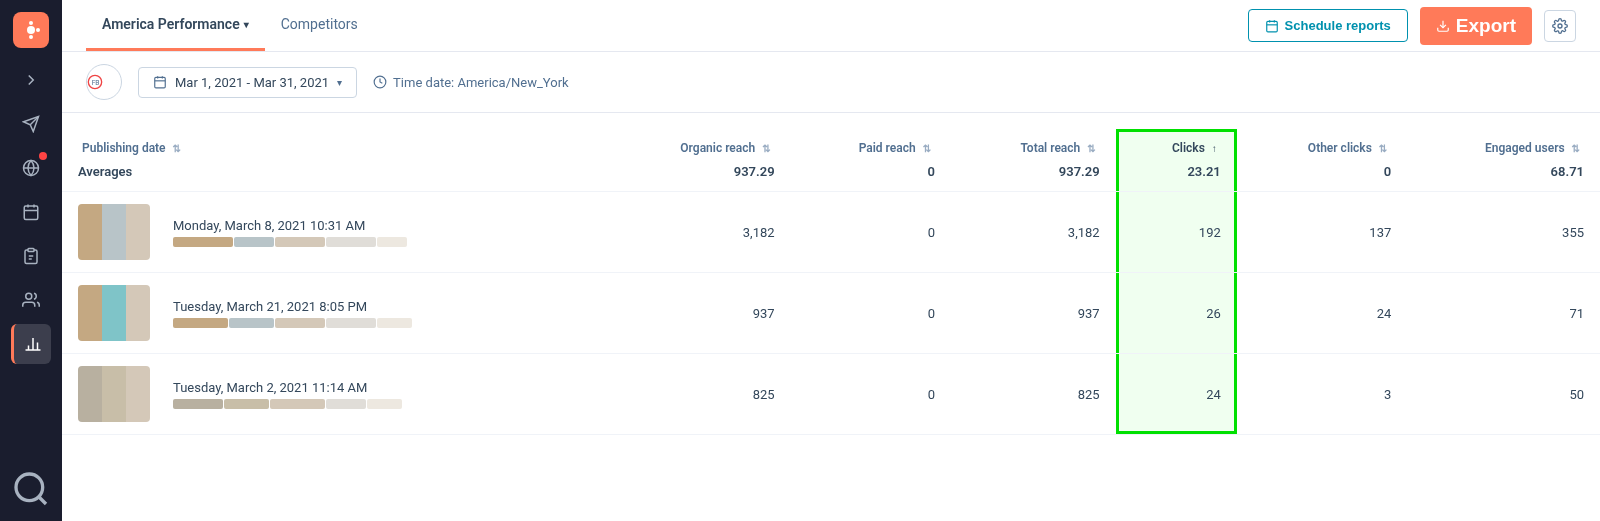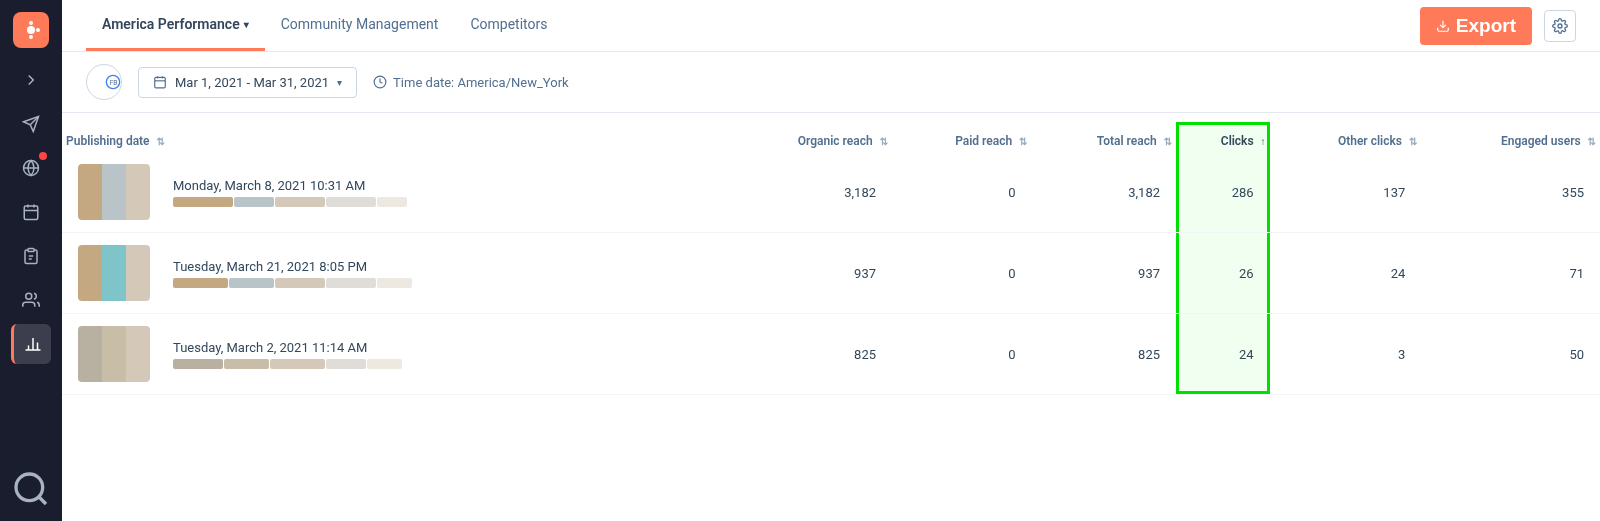--- a/index.html
+++ b/index.html
@@ -134,22 +134,22 @@
       align-items: center;
       padding: 12px 24px;
       gap: 16px;
       border-bottom: 1px solid #e5e8f0;
       background: #fff;
     }
     .content-icon {
       width: 36px; height: 36px;
       border: 1.5px solid #cbd6e2;
       border-radius: 50%;
-      display: flex; align-items: center; justify-content: flex-end;
-      color: #3b82f6;
+      display: flex; align-items: center; justify-content: flex-start;
+      color: #ef4444;
       cursor: pointer;
     }
     .date-picker {
       display: flex;
       align-items: center;
       gap: 8px;
       padding: 7px 14px;
       border: 1px solid #cbd6e2;
       border-radius: 4px;
       background: #fff;
@@ -180,30 +180,30 @@
       flex: 1;
       overflow: auto;
       padding: 0;
     }
     table {
       width: 100%;
       border-collapse: collapse;
       font-size: 13px;
     }
     thead th {
-      padding: 12px 4px;
+      padding: 12px 20px;
       text-align: left;
       color: #516f90;
       font-weight: 600;
       font-size: 12px;
       border-bottom: 1px solid #e5e8f0;
       white-space: nowrap;
       background: #fff;
       position: sticky;
-      top: 9px;
+      top: 16px;
       z-index: 1;
     }
     thead th .sort-icon { margin-left: 4px; font-size: 10px; color: #99acc2; }
     thead th.col-clicks { color: #33475b; }
     thead th.col-clicks .sort-icon { color: #33475b; }
 
     tbody tr { border-bottom: 1px solid #f0f3f8; }
     tbody td {
       padding: 12px 16px;
       color: #33475b;
@@ -338,27 +338,33 @@
 
 <div class="main">
 
   <div class="top-nav">
     <div class="nav-tabs">
       <div class="nav-tab active">
         <span>America Performance</span>
         <span class="chevron">▾</span>
       </div>
       <div class="nav-tab">
-        <span>Community Management</span>
-      </div>
-      <div class="nav-tab">
         <span>Competitors</span>
       </div>
     </div>
     <div class="nav-actions">
+      <button class="btn-schedule">
+        <svg width="14" height="14" viewBox="0 0 24 24" fill="none" stroke="#0091ae" stroke-width="2">
+            <rect x="3" y="4" width="18" height="18" rx="2"></rect>
+            <line x1="16" y1="2" x2="16" y2="6"></line>
+            <line x1="8" y1="2" x2="8" y2="6"></line>
+            <line x1="3" y1="10" x2="21" y2="10"></line>
+          </svg>
+        <span>Schedule reports</span>
+      </button>
       <button class="btn-export">
         <svg width="14" height="14" viewBox="0 0 24 24" fill="none" stroke="white" stroke-width="2">
             <path d="M21 15v4a2 2 0 0 1-2 2H5a2 2 0 0 1-2-2v-4"></path>
             <polyline points="7,10 12,15 17,10"></polyline>
             <line x1="12" y1="15" x2="12" y2="3"></line>
           </svg>
         <span>Export</span>
       </button>
       <div class="btn-settings">
         <svg width="16" height="16" viewBox="0 0 24 24" fill="none" stroke="currentColor" stroke-width="2">
@@ -424,20 +430,29 @@
             <span class="sort-icon">⇅</span>
           </th>
           <th style="text-align:right;">
             <span>Engaged users</span>
             <span class="sort-icon">⇅</span>
           </th>
         </tr>
       </thead>
       <tbody>
 
+        <tr class="averages-row">
+          <td>Averages</td>
+          <td class="num">937.29</td>
+          <td class="num">0</td>
+          <td class="num">937.29</td>
+          <td class="num col-clicks-body" style="background: #f0fff0;">23.21</td>
+          <td class="num">0</td>
+          <td class="num">68.71</td>
+        </tr>
 
         <tr>
           <td class="col-publishing">
             <div class="post-cell">
               <div class="post-thumbnail">
                 <div class="thumb-block" style="background:#c4a882;"></div>
                 <div class="thumb-block" style="background:#b8c4c8;"></div>
                 <div class="thumb-block" style="background:#d4c8b8;"></div>
               </div>
               <div class="post-meta">
@@ -448,21 +463,21 @@
                   <div class="bar-seg" style="width:50px; background:#d4c8b8;"></div>
                   <div class="bar-seg" style="width:50px; background:#e0ddd8;"></div>
                   <div class="bar-seg" style="width:30px; background:#ede8e0;"></div>
                 </div>
               </div>
             </div>
           </td>
           <td class="num">3,182</td>
           <td class="num">0</td>
           <td class="num">3,182</td>
-          <td class="num col-clicks-body" style="background:#f0fff0;">286</td>
+          <td class="num col-clicks-body" style="background:#f0fff0;">192</td>
           <td class="num">137</td>
           <td class="num">355</td>
         </tr>
 
         <tr>
           <td class="col-publishing">
             <div class="post-cell">
               <div class="post-thumbnail">
                 <div class="thumb-block" style="background:#c4a882;"></div>
                 <div class="thumb-block" style="background:#7fc4c8;"></div>

